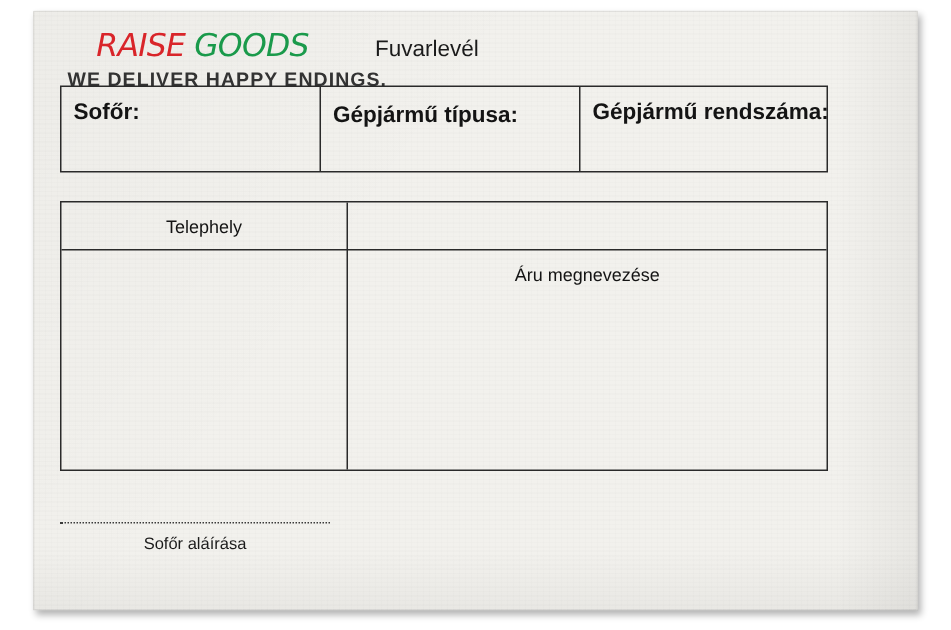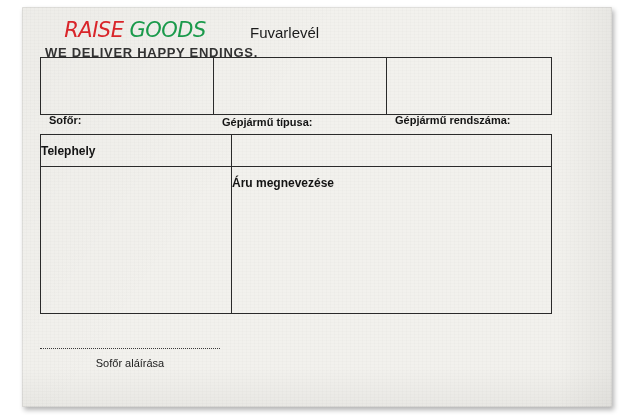--- a/index.html
+++ b/index.html
@@ -117,31 +117,31 @@
   }
   .tbl .hline {
     position: absolute;
     left: 0;
     right: 0;
     height: 1px;
     background: #2a2a2a;
   }
   .cell-label {
     position: absolute;
-    font-size: 11px;
+    font-size: 15px;
     font-weight: bold;
     color: #141414;
     white-space: nowrap;
-    margin-top: 48px;
   }
   .cell-header {
     position: absolute;
     font-size: 12px;
-    font-weight: bold;
+    font-weight: normal;
     color: #141414;
+    text-align: center;
     white-space: nowrap;
   }
 
   
   #table-vehicle {
     left: 40px;
     top: 57px;
     width: 512px;
     height: 58px;
   }

